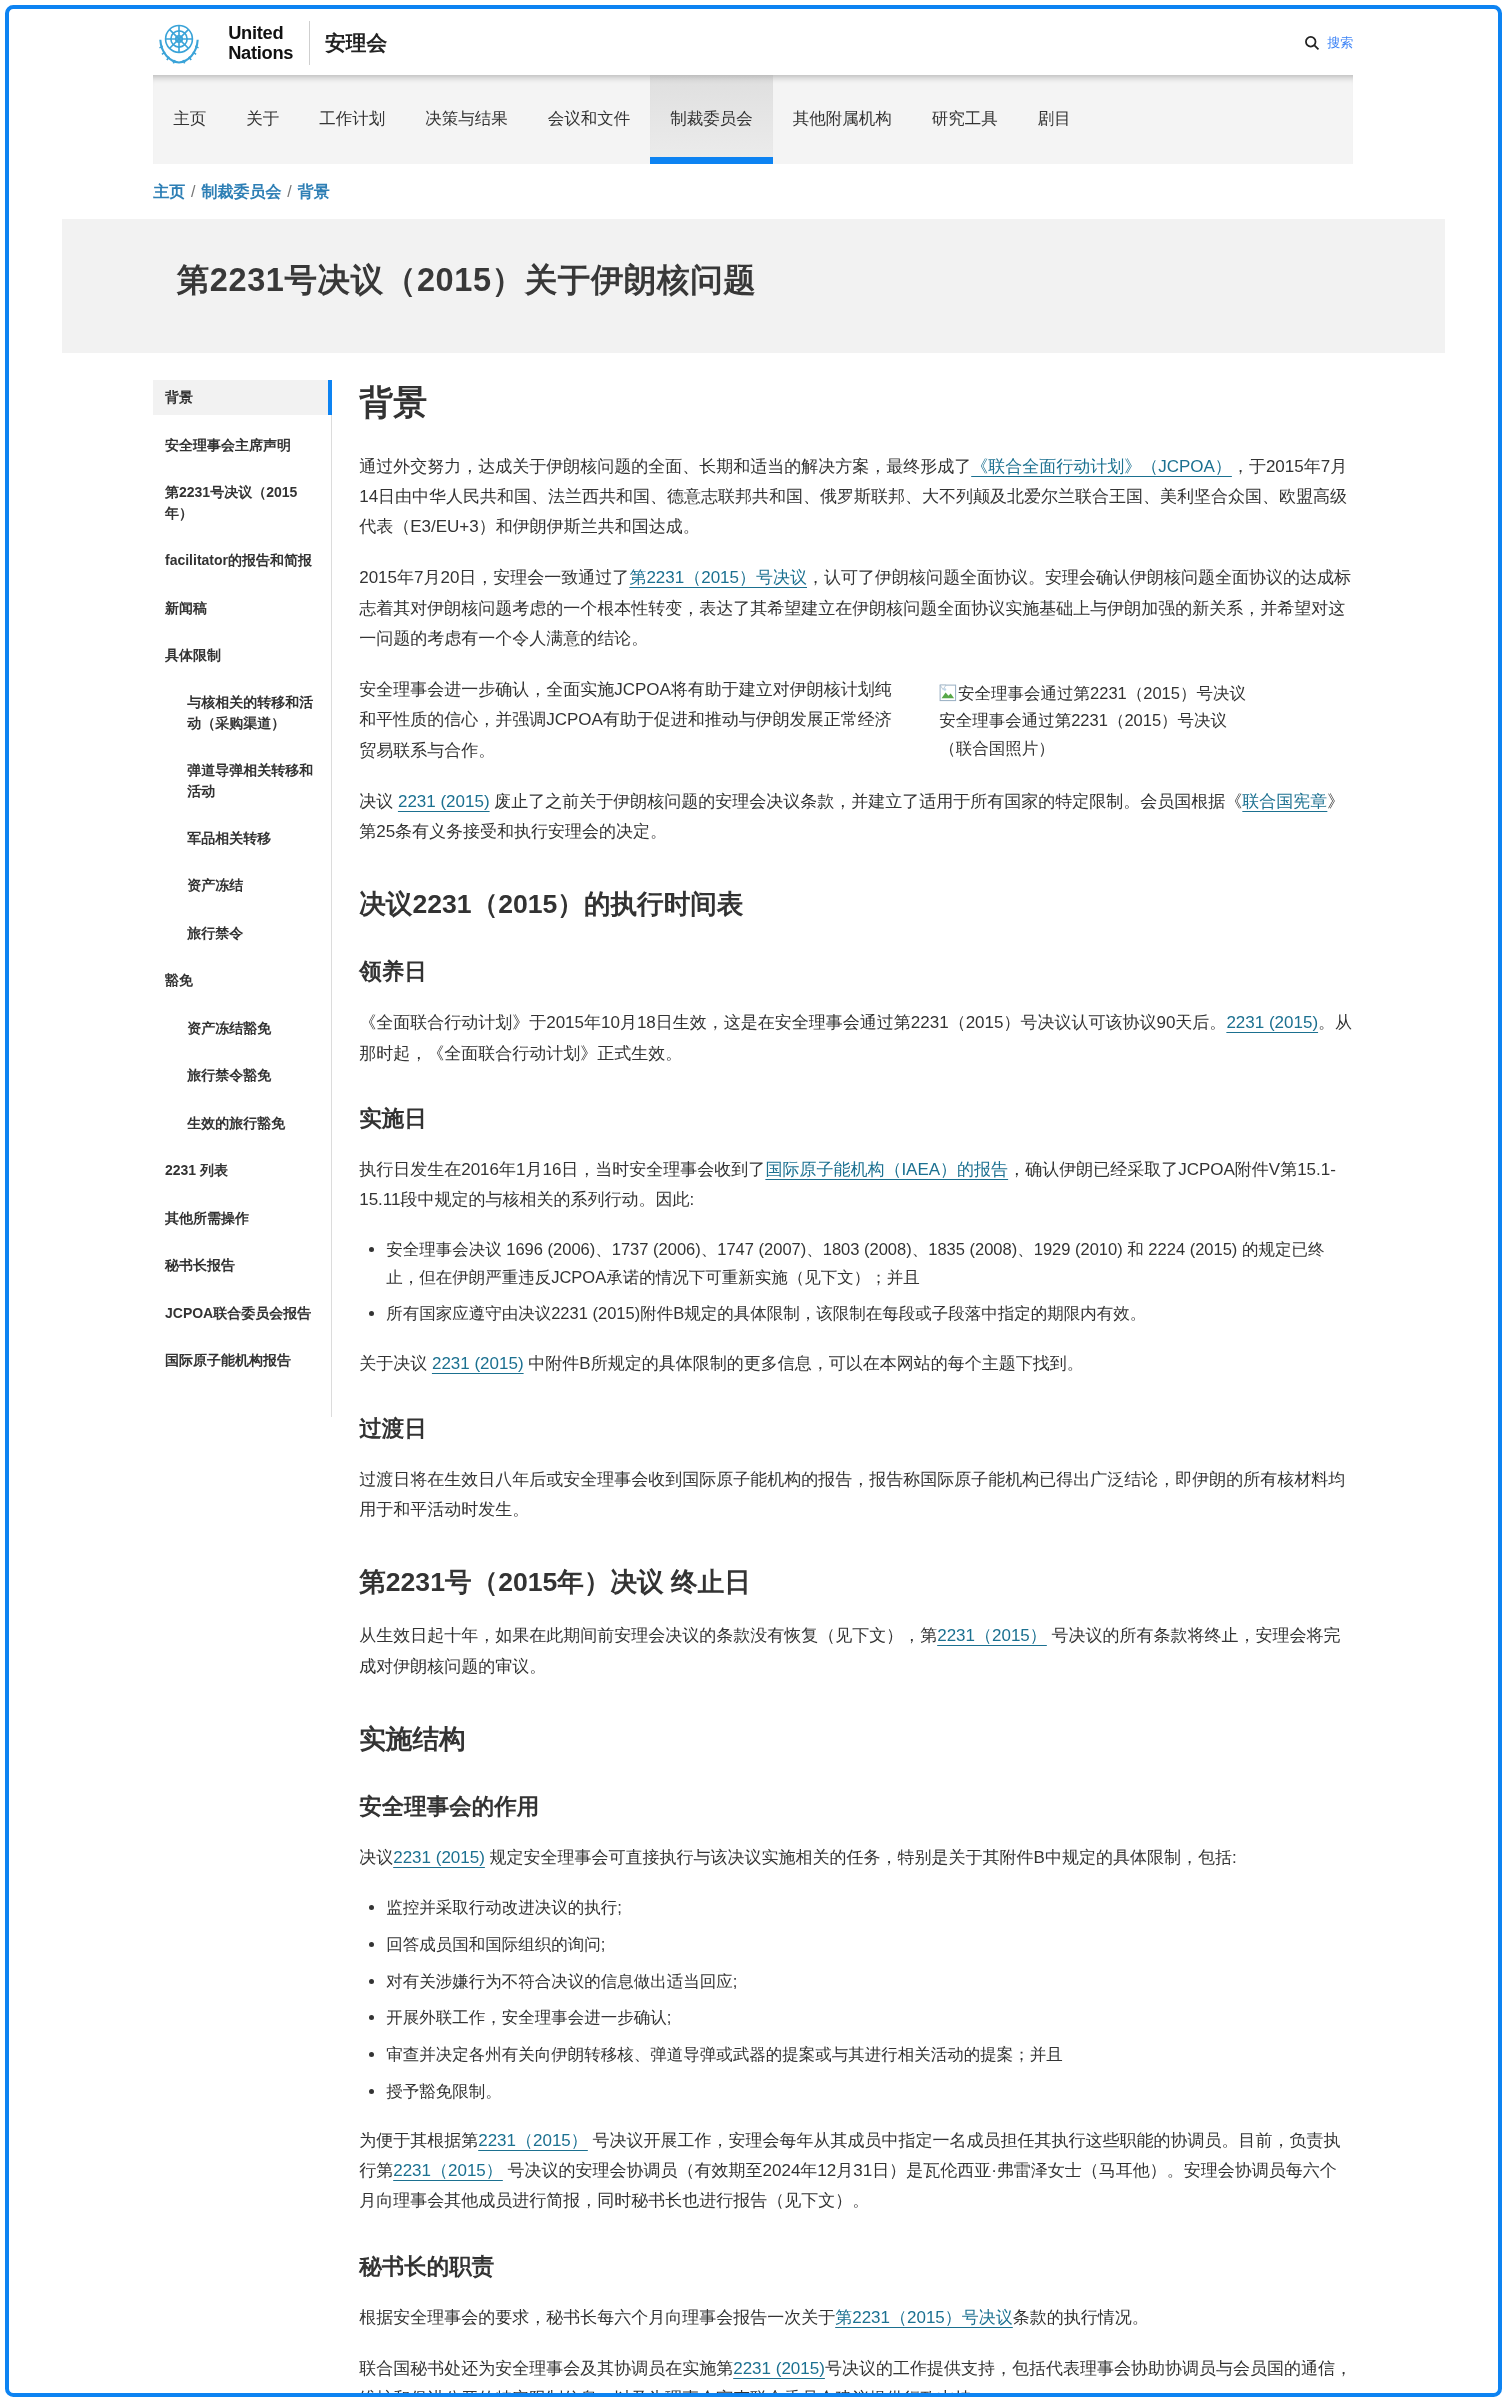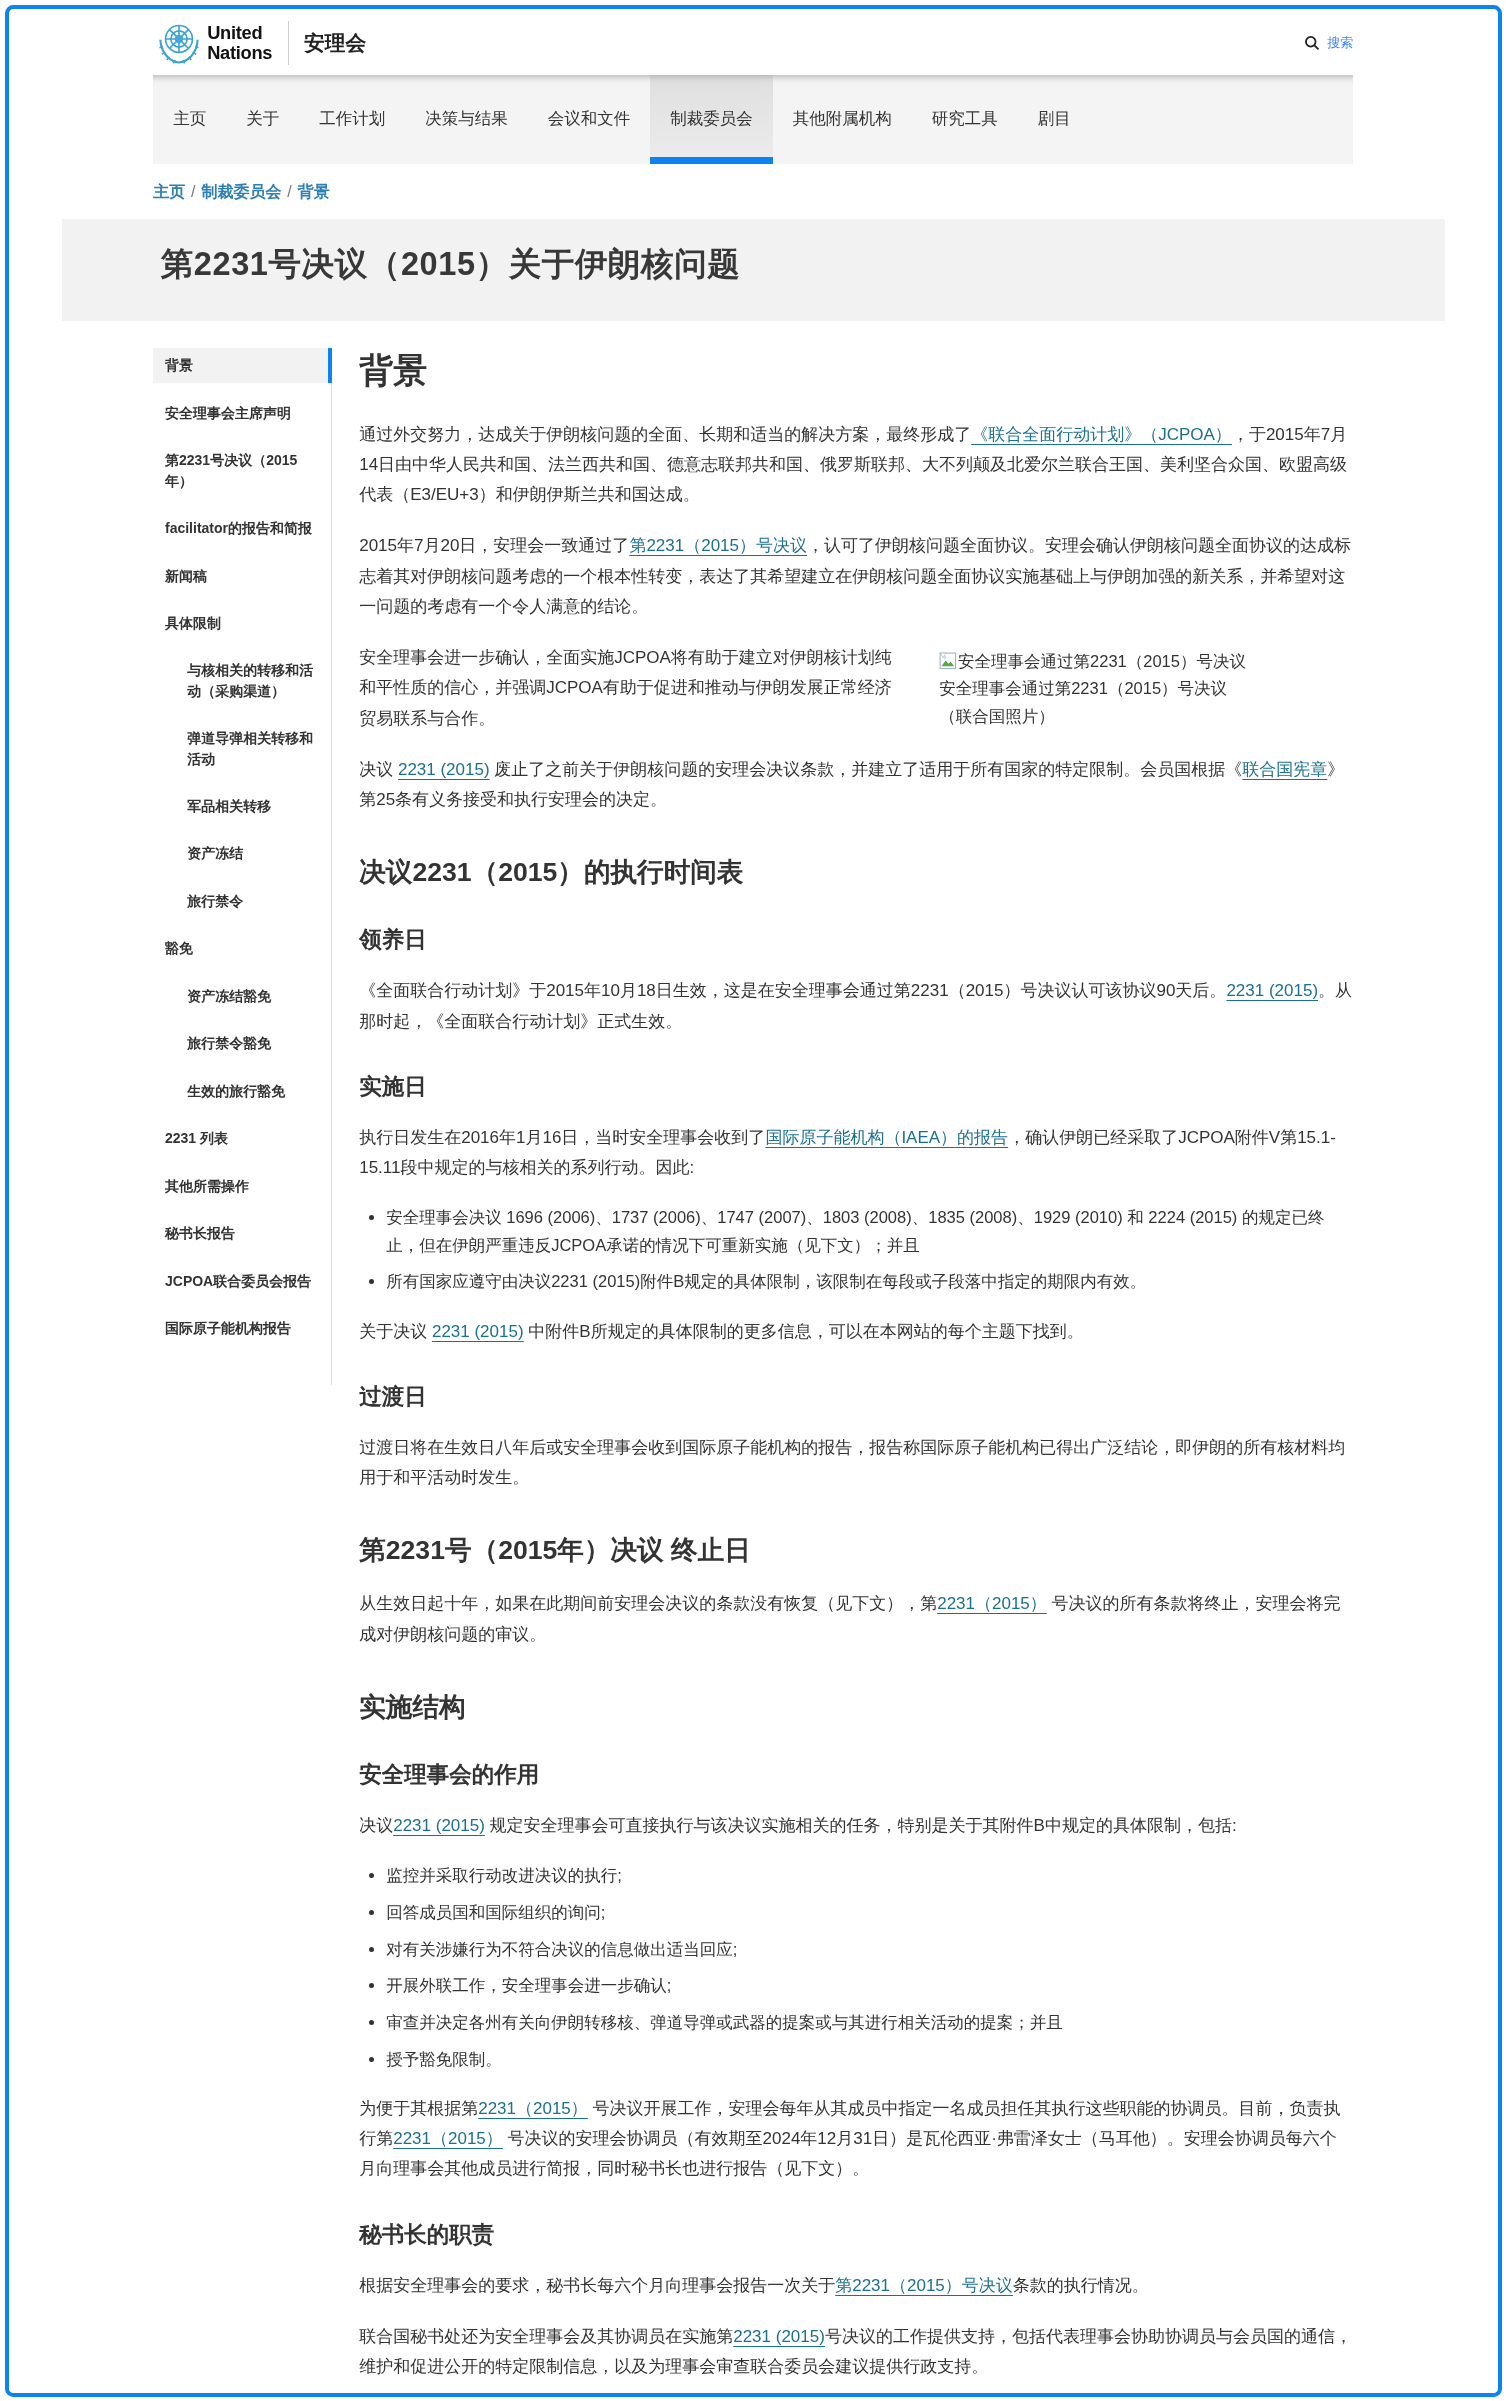--- a/index.html
+++ b/index.html
@@ -29,42 +29,42 @@
     border-radius:8.3px;
     overflow:hidden;
     background:#fff;
   }
   .container{width:1200px;margin:0 auto;}
 
   
   .site-header{display:flex;align-items:center;padding:8.3px 0 5.9px 0;}
   .brand{display:flex;align-items:center;}
   .un-logo{width:52px;height:52px;flex:0 0 auto;}
-  .brand-name{margin-left:2px;font-weight:bold;font-size:18.3px;line-height:1.08;color:#111;letter-spacing:-0.3px;}
+  .brand-name{margin-left:23px;font-weight:bold;font-size:18.3px;line-height:1.08;color:#111;letter-spacing:-0.3px;}
   .brand-divider{width:1.2px;height:44px;background:#cfcfcf;margin:0 15.4px;}
   .site-zh{font-size:20.7px;font-weight:bold;color:#222;}
   .search-btn{margin-left:auto;display:flex;align-items:center;gap:7px;background:none;border:none;cursor:pointer;font-size:13px;font-weight:normal;color:#3b82f6;font-family:inherit;padding:0;}
   .search-btn svg{display:block;}
 
   
   .nav-bar{background:var(--nav-bg);box-shadow:inset 0 8.3px 7px -6.5px rgba(0,0,0,.28);}
   .nav-inner{display:flex;}
   .nav-item{position:relative;display:flex;align-items:center;height:89px;padding:0 20px;font-size:16.5px;color:#333;cursor:pointer;white-space:nowrap;}
   .nav-item.active{background:linear-gradient(#dfdfdf,#ececec);box-shadow:inset 0 8.3px 7px -6.5px rgba(0,0,0,.22);}
   .nav-item.active::after{content:"";position:absolute;left:0;right:0;bottom:0;height:6.5px;background:var(--accent);}
 
   
   .breadcrumb{margin:17.7px 0 16.5px 0;font-size:16px;}
   .bc-link{color:var(--breadcrumb-link);text-decoration:none;font-weight:bold;}
   .bc-sep{color:#777;margin:0 5.9px;}
 
   
   .title-banner{margin:3.5px 53px 0 53px;background:var(--banner-bg);}
   .title-banner .inner{padding:23.6px 0 34px 99px;}
-  .page-h1{margin:0;font-size:32.5px;font-weight:bold;color:#383838;letter-spacing:0.6px;}
+  .page-h1{margin:16px;font-size:32.5px;font-weight:bold;color:#383838;letter-spacing:0.6px;}
 
   
   .content-wrap{display:flex;align-items:flex-start;margin-top:27px;}
   .sidebar{width:178px;flex:0 0 auto;border-right:1.2px solid var(--divider);padding-bottom:27px;}
   .side-item{position:relative;padding:7.7px 11.8px;margin-bottom:11.8px;font-size:14px;font-weight:bold;line-height:1.45;color:#333;cursor:pointer;}
   .side-item.sub{padding-left:34px;}
   .side-item.active{background:var(--banner-bg);}
   .side-item.active::after{content:"";position:absolute;right:-1.2px;top:0;bottom:0;width:4.7px;background:var(--accent);}
 
   .main-col{flex:1 1 auto;margin-left:27px;padding-bottom:41px;min-width:0;}

